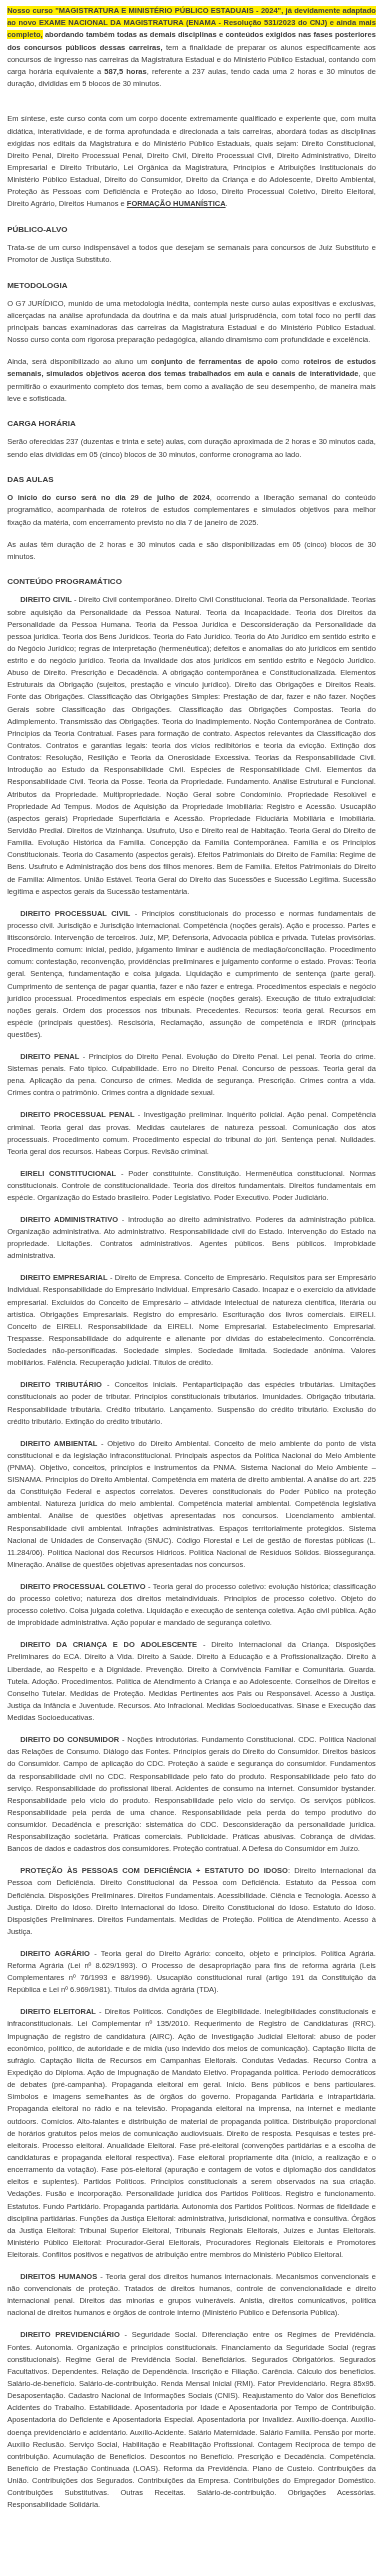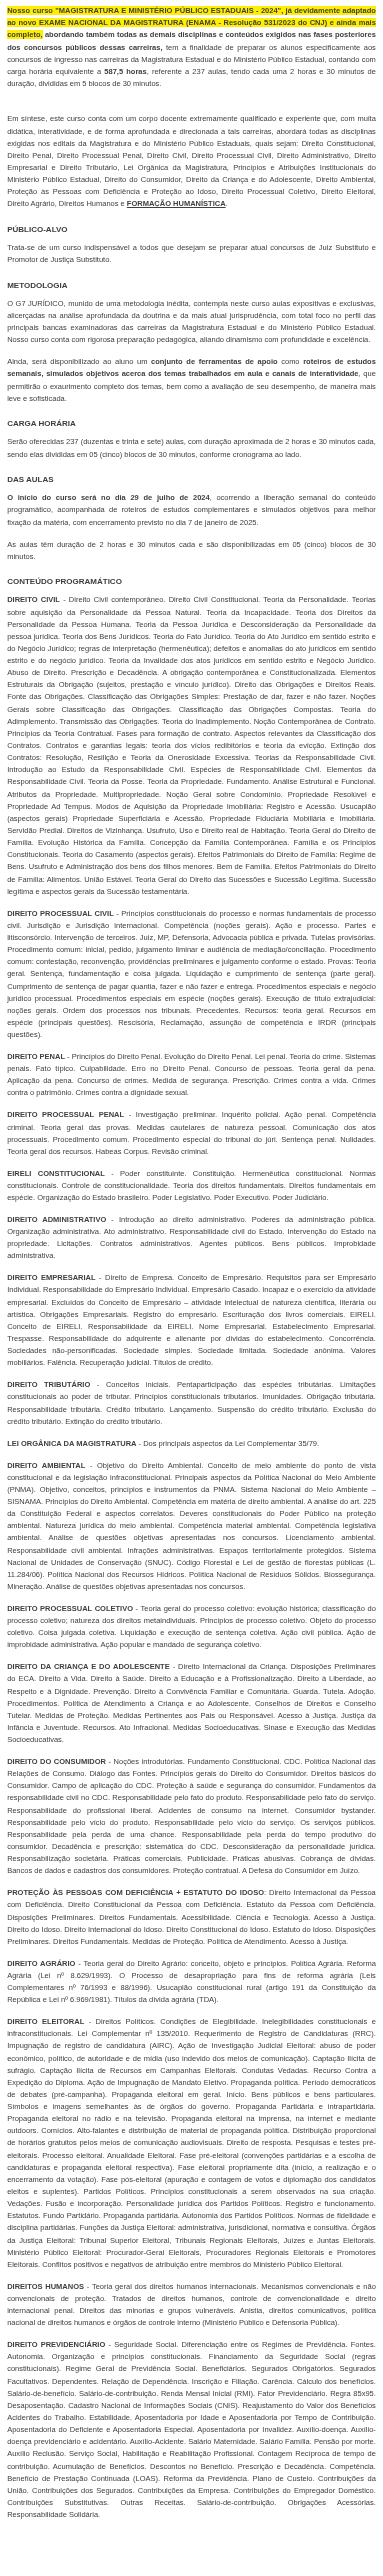--- a/index.html
+++ b/index.html
@@ -27,50 +27,49 @@
   .seg-b{font-weight:bold;}
   .seg-hl{font-weight:bold;background:var(--hl);}
   .seg-bu{font-weight:bold;text-decoration:underline;margin-top:36px;}
   .heading{
     font-size:8px;
     font-weight:bold;
     color:#3d3d3d;
     margin:14.4px 0 8.2px 0;
   }
   .spacer{height:13.4px;}
-  .prog-title{font-weight:bold;}
+  .prog-title{font-weight:bold;margin-left:13px;}
 </style>
 </head>
 <body>
 
 <main>
   <article id="blocks">
       <p class="para"><span class="seg-hl">Nosso curso "MAGISTRATURA E MINISTÉRIO PÚBLICO ESTADUAIS - 2024", já devidamente adaptado ao novo EXAME NACIONAL DA MAGISTRATURA (ENAMA - Resolução 531/2023 do CNJ) e ainda mais completo,</span><span class="seg-b"> abordando também todas as demais disciplinas e conteúdos exigidos nas fases posteriores dos concursos públicos dessas carreiras,</span><span class="seg-n"> tem a finalidade de preparar os alunos especificamente aos concursos de ingresso nas carreiras da Magistratura Estadual e do Ministério Público Estadual, contando com carga horária equivalente a </span><span class="seg-b">587,5 horas</span><span class="seg-n">, referente a 237 aulas, tendo cada uma 2 horas e 30 minutos de duração, divididas em 5 blocos de 30 minutos.</span></p>
       <div class="spacer"></div>
       <p class="para"><span class="seg-n">Em síntese, este curso conta com um corpo docente extremamente qualificado e experiente que, com muita didática, interatividade, e de forma aprofundada e direcionada a tais carreiras, abordará todas as disciplinas exigidas nos editais da Magistratura e do Ministério Público Estaduais, quais sejam: Direito Constitucional, Direito Penal, Direito Processual Penal, Direito Civil, Direito Processual Civil, Direito Administrativo, Direito Empresarial e Direito Tributário, Lei Orgânica da Magistratura, Princípios e Atribuições Institucionais do Ministério Público Estadual, Direito do Consumidor, Direito da Criança e do Adolescente, Direito Ambiental, Proteção às Pessoas com Deficiência e Proteção ao Idoso, Direito Processual Coletivo, Direito Eleitoral, Direito Agrário, Direitos Humanos e </span><span class="seg-bu">FORMAÇÃO HUMANÍSTICA</span><span class="seg-n">.</span></p>
       <h2 class="heading">PÚBLICO-ALVO</h2>
-      <p class="para"><span class="seg-n">Trata-se de um curso indispensável a todos que desejam se preparar atual concursos de Juiz Substituto e Promotor de Justiça Substituto.</span></p>
+      <p class="para"><span class="seg-n">Trata-se de um curso indispensável a todos que desejam se semanais para concursos de Juiz Substituto e Promotor de Justiça Substituto.</span></p>
       <h2 class="heading">METODOLOGIA</h2>
       <p class="para"><span class="seg-n">O G7 JURÍDICO, munido de uma metodologia inédita, contempla neste curso aulas expositivas e exclusivas, alicerçadas na análise aprofundada da doutrina e da mais atual jurisprudência, com total foco no perfil das principais bancas examinadoras das carreiras da Magistratura Estadual e do Ministério Público Estadual. Nosso curso conta com rigorosa preparação pedagógica, aliando dinamismo com profundidade e excelência.</span></p>
       <p class="para"><span class="seg-n">Ainda, será disponibilizado ao aluno um </span><span class="seg-b">conjunto de ferramentas de apoio</span><span class="seg-n"> como </span><span class="seg-b">roteiros de estudos semanais, simulados objetivos acerca dos temas trabalhados em aula e canais de interatividade</span><span class="seg-n">, que permitirão o exaurimento completo dos temas, bem como a avaliação de seu desempenho, de maneira mais leve e sofisticada.</span></p>
       <h2 class="heading">CARGA HORÁRIA</h2>
       <p class="para"><span class="seg-n">Serão oferecidas 237 (duzentas e trinta e sete) aulas, com duração aproximada de 2 horas e 30 minutos cada, sendo elas divididas em 05 (cinco) blocos de 30 minutos, conforme cronograma ao lado.</span></p>
       <h2 class="heading">DAS AULAS</h2>
       <p class="para"><span class="seg-b">O início do curso será no dia 29 de julho de 2024</span><span class="seg-n">, ocorrendo a liberação semanal do conteúdo programático, acompanhada de roteiros de estudos complementares e simulados objetivos para melhor fixação da matéria, com encerramento previsto no dia 7 de janeiro de 2025.</span></p>
       <p class="para"><span class="seg-n">As aulas têm duração de 2 horas e 30 minutos cada e são disponibilizadas em 05 (cinco) blocos de 30 minutos.</span></p>
       <h2 class="heading">CONTEÚDO PROGRAMÁTICO</h2>
       <p class="para"><strong class="prog-title">DIREITO CIVIL</strong><span class="seg-n"> - Direito Civil contemporâneo. Direito Civil Constitucional. Teoria da Personalidade. Teorias sobre aquisição da Personalidade da Pessoa Natural. Teoria da Incapacidade. Teoria dos Direitos da Personalidade da Pessoa Humana. Teoria da Pessoa Jurídica e Desconsideração da Personalidade da pessoa jurídica. Teoria dos Bens Jurídicos. Teoria do Fato Jurídico. Teoria do Ato Jurídico em sentido estrito e do Negócio Jurídico; regras de interpretação (hermenêutica); defeitos e anomalias do ato jurídicos em sentido estrito e do negócio jurídico. Teoria da Invalidade dos atos jurídicos em sentido estrito e Negócio Jurídico. Abuso de Direito. Prescrição e Decadência. A obrigação contemporânea e Constitucionalizada. Elementos Estruturais da Obrigação (sujeitos, prestação e vínculo jurídico). Direito das Obrigações e Direitos Reais. Fonte das Obrigações. Classificação das Obrigações Simples: Prestação de dar, fazer e não fazer. Noções Gerais sobre Classificação das Obrigações. Classificação das Obrigações Compostas. Teoria do Adimplemento. Transmissão das Obrigações. Teoria do Inadimplemento. Noção Contemporânea de Contrato. Princípios da Teoria Contratual. Fases para formação de contrato. Aspectos relevantes da Classificação dos Contratos. Contratos e garantias legais: teoria dos vícios redibitórios e teoria da evicção. Extinção dos Contratos: Resolução, Resilição e Teoria da Onerosidade Excessiva. Teorias da Responsabilidade Civil. Introdução ao Estudo da Responsabilidade Civil. Espécies de Responsabilidade Civil. Elementos da Responsabilidade Civil. Teoria da Posse. Teoria da Propriedade. Fundamento. Análise Estrutural e Funcional. Atributos da Propriedade. Multipropriedade. Noção Geral sobre Condomínio. Propriedade Resolúvel e Propriedade Ad Tempus. Modos de Aquisição da Propriedade Imobiliária: Registro e Acessão. Usucapião (aspectos gerais) Propriedade Superficiária e Acessão. Propriedade Fiduciária Mobiliária e Imobiliária. Servidão Predial. Direitos de Vizinhança. Usufruto, Uso e Direito real de Habitação. Teoria Geral do Direito de Família. Evolução Histórica da Família. Concepção da Família Contemporânea. Família e os Princípios Constitucionais. Teoria do Casamento (aspectos gerais). Efeitos Patrimoniais do Direito de Família: Regime de Bens. Usufruto e Administração dos bens dos filhos menores. Bem de Família. Efeitos Patrimoniais do Direito de Família: Alimentos. União Estável. Teoria Geral do Direito das Sucessões e Sucessão Legítima. Sucessão legítima e aspectos gerais da Sucessão testamentária.</span></p>
       <p class="para"><strong class="prog-title">DIREITO PROCESSUAL CIVIL</strong><span class="seg-n"> - Princípios constitucionais do processo e normas fundamentais de processo civil. Jurisdição e Jurisdição internacional. Competência (noções gerais). Ação e processo. Partes e litisconsórcio. Intervenção de terceiros. Juiz, MP, Defensoria, Advocacia pública e privada. Tutelas provisórias. Procedimento comum: inicial, pedido, julgamento liminar e audiência de mediação/conciliação. Procedimento comum: contestação, reconvenção, providências preliminares e julgamento conforme o estado. Provas: Teoria geral. Sentença, fundamentação e coisa julgada. Liquidação e cumprimento de sentença (parte geral). Cumprimento de sentença de pagar quantia, fazer e não fazer e entrega. Procedimentos especiais e negócio jurídico processual. Procedimentos especiais em espécie (noções gerais). Execução de título extrajudicial: noções gerais. Ordem dos processos nos tribunais. Precedentes. Recursos: teoria geral. Recursos em espécie (principais questões). Rescisória, Reclamação, assunção de competência e IRDR (principais questões).</span></p>
       <p class="para"><strong class="prog-title">DIREITO PENAL</strong><span class="seg-n"> - Princípios do Direito Penal. Evolução do Direito Penal. Lei penal. Teoria do crime. Sistemas penais. Fato típico. Culpabilidade. Erro no Direito Penal. Concurso de pessoas. Teoria geral da pena. Aplicação da pena. Concurso de crimes. Medida de segurança. Prescrição. Crimes contra a vida. Crimes contra o patrimônio. Crimes contra a dignidade sexual.</span></p>
       <p class="para"><strong class="prog-title">DIREITO PROCESSUAL PENAL</strong><span class="seg-n"> - Investigação preliminar. Inquérito policial. Ação penal. Competência criminal. Teoria geral das provas. Medidas cautelares de natureza pessoal. Comunicação dos atos processuais. Procedimento comum. Procedimento especial do tribunal do júri. Sentença penal. Nulidades. Teoria geral dos recursos. Habeas Corpus. Revisão criminal.</span></p>
       <p class="para"><strong class="prog-title">EIRELI CONSTITUCIONAL</strong><span class="seg-n"> - Poder constituinte. Constituição. Hermenêutica constitucional. Normas constitucionais. Controle de constitucionalidade. Teoria dos direitos fundamentais. Direitos fundamentais em espécie. Organização do Estado brasileiro. Poder Legislativo. Poder Executivo. Poder Judiciário.</span></p>
       <p class="para"><strong class="prog-title">DIREITO ADMINISTRATIVO</strong><span class="seg-n"> - Introdução ao direito administrativo. Poderes da administração pública. Organização administrativa. Ato administrativo. Responsabilidade civil do Estado. Intervenção do Estado na propriedade. Licitações. Contratos administrativos. Agentes públicos. Bens públicos. Improbidade administrativa.</span></p>
       <p class="para"><strong class="prog-title">DIREITO EMPRESARIAL</strong><span class="seg-n"> - Direito de Empresa. Conceito de Empresário. Requisitos para ser Empresário Individual. Responsabilidade do Empresário Individual. Empresário Casado. Incapaz e o exercício da atividade empresarial. Excluídos do Conceito de Empresário – atividade intelectual de natureza científica, literária ou artística. Obrigações Empresariais. Registro do empresário. Escrituração dos livros comerciais. EIRELI. Conceito de EIRELI. Responsabilidade da EIRELI. Nome Empresarial. Estabelecimento Empresarial. Trespasse. Responsabilidade do adquirente e alienante por dívidas do estabelecimento. Concorrência. Sociedades não-personificadas. Sociedade simples. Sociedade limitada. Sociedade anônima. Valores mobiliários. Falência. Recuperação judicial. Títulos de crédito.</span></p>
       <p class="para"><strong class="prog-title">DIREITO TRIBUTÁRIO</strong><span class="seg-n"> - Conceitos iniciais. Pentaparticipação das espécies tributárias. Limitações constitucionais ao poder de tributar. Princípios constitucionais tributários. Imunidades. Obrigação tributária. Responsabilidade tributária. Crédito tributário. Lançamento. Suspensão do crédito tributário. Exclusão do crédito tributário. Extinção do crédito tributário.</span></p>
-      <p class="para"><strong class="prog-title">LEI ORGÂNICA DA MAGISTRATURA</strong><span class="seg-n"> - Dos principais aspectos da Lei Complementar 35/79.</span></p>
       <p class="para"><strong class="prog-title">DIREITO AMBIENTAL</strong><span class="seg-n"> - Objetivo do Direito Ambiental. Conceito de meio ambiente do ponto de vista constitucional e da legislação infraconstitucional. Principais aspectos da Política Nacional do Meio Ambiente (PNMA). Objetivo, conceitos, princípios e instrumentos da PNMA. Sistema Nacional do Meio Ambiente – SISNAMA. Princípios do Direito Ambiental. Competência em matéria de direito ambiental. A análise do art. 225 da Constituição Federal e aspectos correlatos. Deveres constitucionais do Poder Público na proteção ambiental. Natureza jurídica do meio ambiental. Competência material ambiental. Competência legislativa ambiental. Análise de questões objetivas apresentadas nos concursos. Licenciamento ambiental. Responsabilidade civil ambiental. Infrações administrativas. Espaços territorialmente protegidos. Sistema Nacional de Unidades de Conservação (SNUC). Código Florestal e Lei de gestão de florestas públicas (L. 11.284/06). Política Nacional dos Recursos Hídricos. Política Nacional de Resíduos Sólidos. Biossegurança. Mineração. Análise de questões objetivas apresentadas nos concursos.</span></p>
       <p class="para"><strong class="prog-title">DIREITO PROCESSUAL COLETIVO</strong><span class="seg-n"> - Teoria geral do processo coletivo: evolução histórica; classificação do processo coletivo; natureza dos direitos metaindividuais. Princípios de processo coletivo. Objeto do processo coletivo. Coisa julgada coletiva. Liquidação e execução de sentença coletiva. Ação civil pública. Ação de improbidade administrativa. Ação popular e mandado de segurança coletivo.</span></p>
       <p class="para"><strong class="prog-title">DIREITO DA CRIANÇA E DO ADOLESCENTE</strong><span class="seg-n"> - Direito Internacional da Criança. Disposições Preliminares do ECA. Direito à Vida. Direito à Saúde. Direito à Educação e à Profissionalização. Direito à Liberdade, ao Respeito e à Dignidade. Prevenção. Direito à Convivência Familiar e Comunitária. Guarda. Tutela. Adoção. Procedimentos. Política de Atendimento à Criança e ao Adolescente. Conselhos de Direitos e Conselho Tutelar. Medidas de Proteção. Medidas Pertinentes aos Pais ou Responsável. Acesso à Justiça. Justiça da Infância e Juventude. Recursos. Ato Infracional. Medidas Socioeducativas. Sinase e Execução das Medidas Socioeducativas.</span></p>
       <p class="para"><strong class="prog-title">DIREITO DO CONSUMIDOR</strong><span class="seg-n"> - Noções introdutórias. Fundamento Constitucional. CDC. Política Nacional das Relações de Consumo. Diálogo das Fontes. Princípios gerais do Direito do Consumidor. Direitos básicos do Consumidor. Campo de aplicação do CDC. Proteção à saúde e segurança do consumidor. Fundamentos da responsabilidade civil no CDC. Responsabilidade pelo fato do produto. Responsabilidade pelo fato do serviço. Responsabilidade do profissional liberal. Acidentes de consumo na internet. Consumidor bystander. Responsabilidade pelo vício do produto. Responsabilidade pelo vício do serviço. Os serviços públicos. Responsabilidade pela perda de uma chance. Responsabilidade pela perda do tempo produtivo do consumidor. Decadência e prescrição: sistemática do CDC. Desconsideração da personalidade jurídica. Responsabilização societária. Práticas comerciais. Publicidade. Práticas abusivas. Cobrança de dívidas. Bancos de dados e cadastros dos consumidores. Proteção contratual. A Defesa do Consumidor em Juízo.</span></p>
       <p class="para"><strong class="prog-title">PROTEÇÃO ÀS PESSOAS COM DEFICIÊNCIA + ESTATUTO DO IDOSO</strong><span class="seg-n">: Direito Internacional da Pessoa com Deficiência. Direito Constitucional da Pessoa com Deficiência. Estatuto da Pessoa com Deficiência. Disposições Preliminares. Direitos Fundamentais. Acessibilidade. Ciência e Tecnologia. Acesso à Justiça. Direito do Idoso. Direito Internacional do Idoso. Direito Constitucional do Idoso. Estatuto do Idoso. Disposições Preliminares. Direitos Fundamentais. Medidas de Proteção. Política de Atendimento. Acesso à Justiça.</span></p>
       <p class="para"><strong class="prog-title">DIREITO AGRÁRIO</strong><span class="seg-n"> - Teoria geral do Direito Agrário: conceito, objeto e princípios. Política Agrária. Reforma Agrária (Lei nº 8.629/1993). O Processo de desapropriação para fins de reforma agrária (Leis Complementares nº 76/1993 e 88/1996). Usucapião constitucional rural (artigo 191 da Constituição da República e Lei nº 6.969/1981). Títulos da dívida agrária (TDA).</span></p>
       <p class="para"><strong class="prog-title">DIREITO ELEITORAL</strong><span class="seg-n"> - Direitos Políticos. Condições de Elegibilidade. Inelegibilidades constitucionais e infraconstitucionais. Lei Complementar nº 135/2010. Requerimento de Registro de Candidaturas (RRC). Impugnação de registro de candidatura (AIRC). Ação de Investigação Judicial Eleitoral: abuso de poder econômico, político, de autoridade e de mídia (uso indevido dos meios de comunicação). Captação Ilícita de sufrágio. Captação Ilícita de Recursos em Campanhas Eleitorais. Condutas Vedadas. Recurso Contra a Expedição do Diploma. Ação de Impugnação de Mandato Eletivo. Propaganda política. Período democráticos de debates (pré-campanha). Propaganda eleitoral em geral. Início. Bens públicos e bens particulares. Símbolos e imagens semelhantes às de órgãos do governo. Propaganda Partidária e intrapartidária. Propaganda eleitoral no rádio e na televisão. Propaganda eleitoral na imprensa, na internet e mediante outdoors. Comícios. Alto-falantes e distribuição de material de propaganda política. Distribuição proporcional de horários gratuitos pelos meios de comunicação audiovisuais. Direito de resposta. Pesquisas e testes pré-eleitorais. Processo eleitoral. Anualidade Eleitoral. Fase pré-eleitoral (convenções partidárias e a escolha de candidaturas e propaganda eleitoral respectiva). Fase eleitoral propriamente dita (início, a realização e o encerramento da votação). Fase pós-eleitoral (apuração e contagem de votos e diplomação dos candidatos eleitos e suplentes). Partidos Políticos. Princípios constitucionais a serem observados na sua criação. Vedações. Fusão e incorporação. Personalidade jurídica dos Partidos Políticos. Registro e funcionamento. Estatutos. Fundo Partidário. Propaganda partidária. Autonomia dos Partidos Políticos. Normas de fidelidade e disciplina partidárias. Funções da Justiça Eleitoral: administrativa, jurisdicional, normativa e consultiva. Órgãos da Justiça Eleitoral: Tribunal Superior Eleitoral, Tribunais Regionais Eleitorais, Juízes e Juntas Eleitorais. Ministério Público Eleitoral: Procurador-Geral Eleitorais, Procuradores Regionais Eleitorais e Promotores Eleitorais. Conflitos positivos e negativos de atribuição entre membros do Ministério Público Eleitoral.</span></p>
       <p class="para"><strong class="prog-title">DIREITOS HUMANOS</strong><span class="seg-n"> - Teoria geral dos direitos humanos internacionais. Mecanismos convencionais e não convencionais de proteção. Tratados de direitos humanos, controle de convencionalidade e direito internacional penal. Direitos das minorias e grupos vulneráveis. Anistia, direitos comunicativos, política nacional de direitos humanos e órgãos de controle interno (Ministério Público e Defensoria Pública).</span></p>
       <p class="para"><strong class="prog-title">DIREITO PREVIDENCIÁRIO</strong><span class="seg-n"> - Seguridade Social. Diferenciação entre os Regimes de Previdência. Fontes. Autonomia. Organização e princípios constitucionais. Financiamento da Seguridade Social (regras constitucionais). Regime Geral de Previdência Social. Beneficiários. Segurados Obrigatórios. Segurados Facultativos. Dependentes. Relação de Dependência. Inscrição e Filiação. Carência. Cálculo dos benefícios. Salário-de-benefício. Salário-de-contribuição. Renda Mensal Inicial (RMI). Fator Previdenciário. Regra 85x95. Desaposentação. Cadastro Nacional de Informações Sociais (CNIS). Reajustamento do Valor dos Benefícios Acidentes do Trabalho. Estabilidade. Aposentadoria por Idade e Aposentadoria por Tempo de Contribuição. Aposentadoria do Deficiente e Aposentadoria Especial. Aposentadoria por Invalidez. Auxílio-doença. Auxílio-doença previdenciário e acidentário. Auxílio-Acidente. Salário Maternidade. Salário Família. Pensão por morte. Auxílio Reclusão. Serviço Social, Habilitação e Reabilitação Profissional. Contagem Recíproca de tempo de contribuição. Acumulação de Benefícios. Descontos no Benefício. Prescrição e Decadência. Competência. Benefício de Prestação Continuada (LOAS). Reforma da Previdência. Plano de Custeio. Contribuições da União. Contribuições dos Segurados. Contribuições da Empresa. Contribuições do Empregador Doméstico. Contribuições Substitutivas. Outras Receitas. Salário-de-contribuição. Obrigações Acessórias. Responsabilidade Solidária.</span></p>
     </article>

